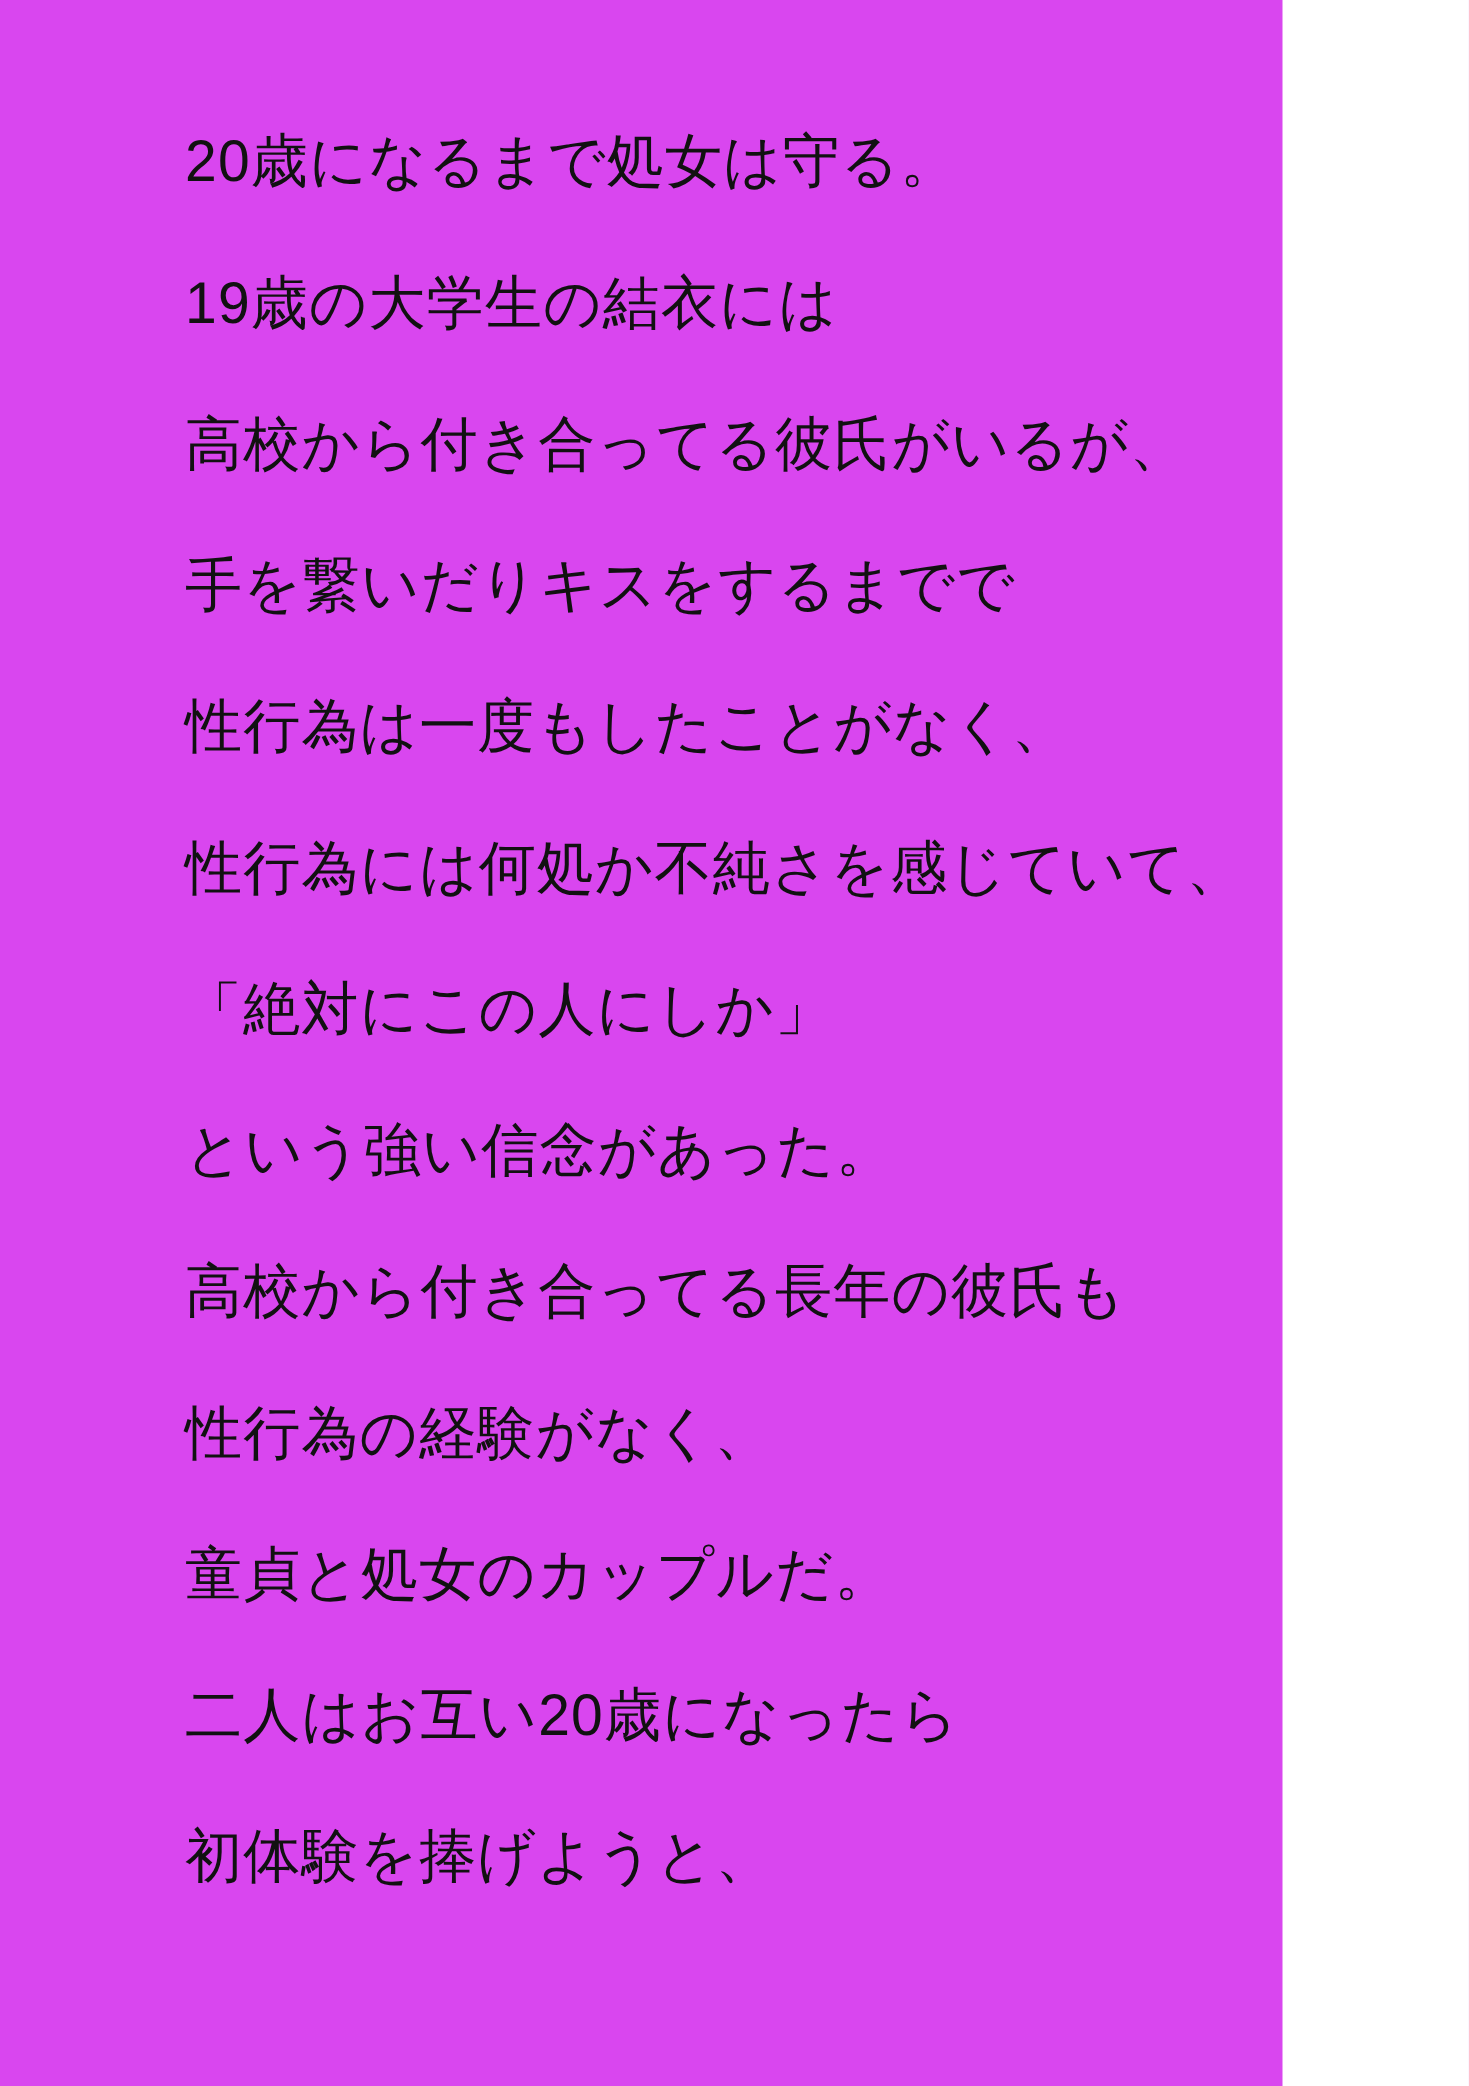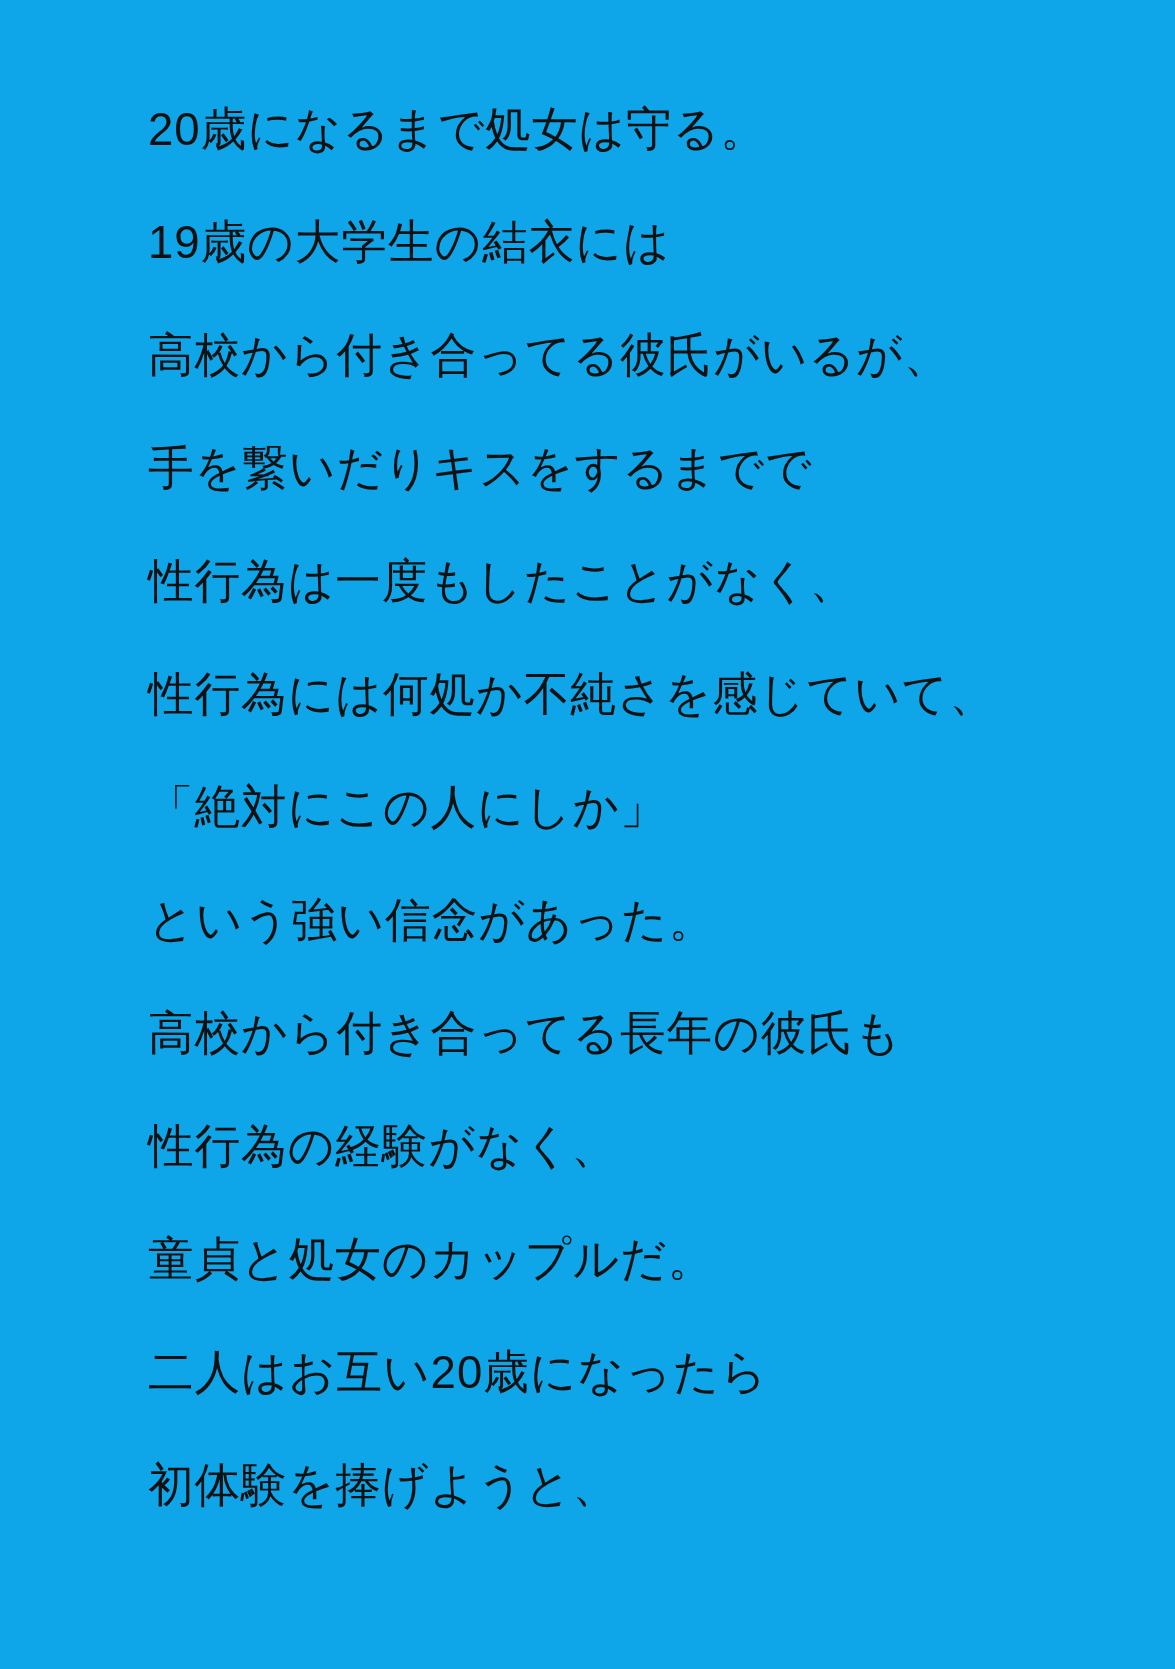--- a/index.html
+++ b/index.html
@@ -2,23 +2,23 @@
 <html><head>
 <meta charset="utf-8">
 <style>
   html, body {
     margin: 0;
     padding: 0;
     background: #ffffff;
   }
   .page {
     position: relative;
-    width: 1175px;
+    width: 1026px;
     height: 1669px;
-    background: #0ea5e9;
+    background: #d946ef;
     overflow: hidden;
     font-family: "Liberation Sans", "DejaVu Sans", sans-serif;
   }
   .text-block {
     position: absolute;
     top: 72px;
     left: 148px;
     right: 40px;
   }
   .text-line {

